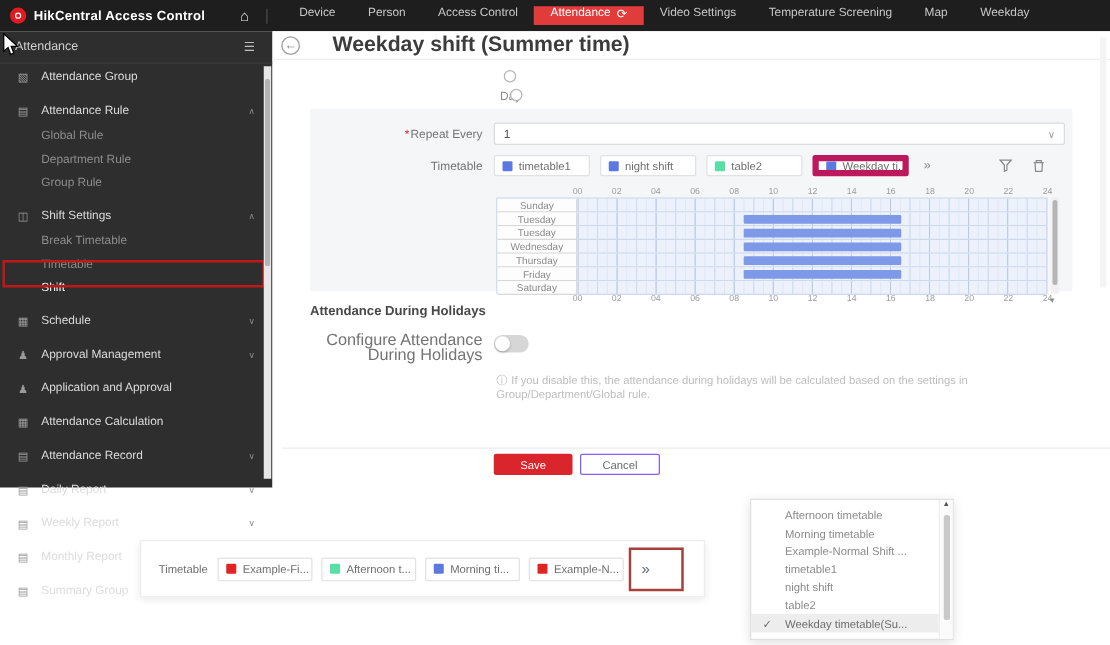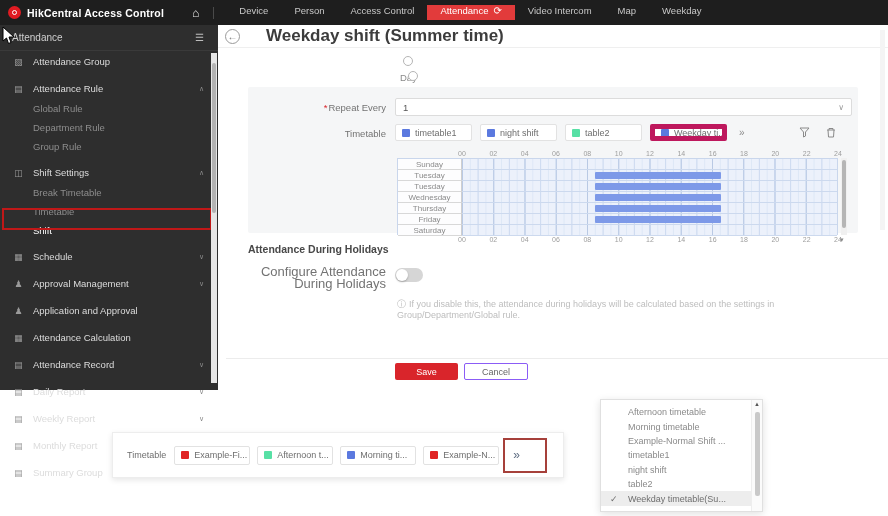--- a/index.html
+++ b/index.html
@@ -149,21 +149,24 @@
         <span>Person</span>
       </div>
       <div class="nav-item">
         <span>Access Control</span>
       </div>
       <div class="nav-item active">
         <span>Attendance</span>
         <span class="refresh">⟳</span>
       </div>
       <div class="nav-item">
-        <span>Video Intercom</span>
+        <span>Video Settings</span>
+      </div>
+      <div class="nav-item">
+        <span>Temperature Screening</span>
       </div>
       <div class="nav-item">
         <span>Map</span>
       </div>
       <div class="nav-item">
         <span>Weekday</span>
       </div>
     </div>
 </div>
 

